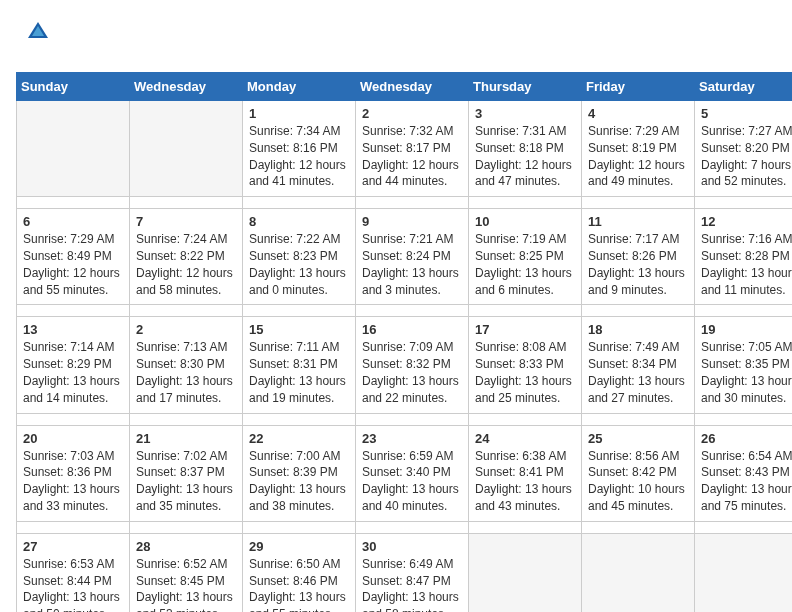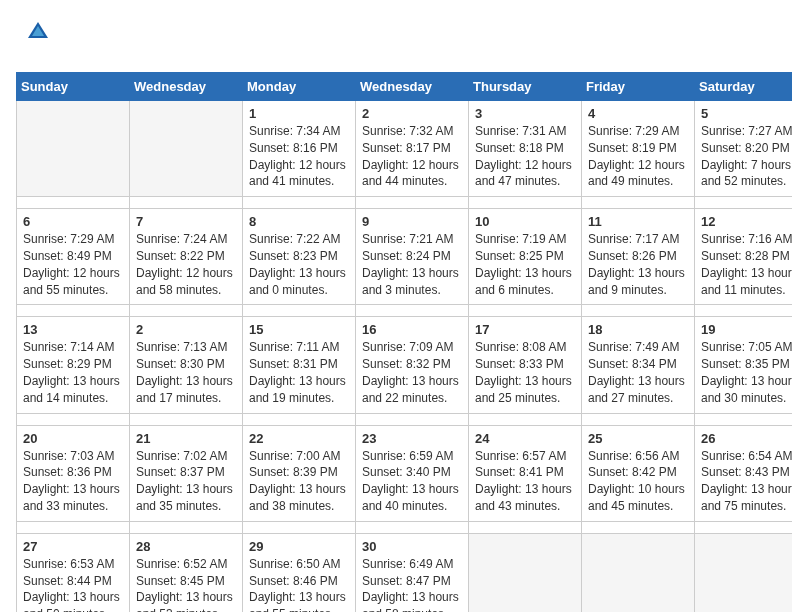--- a/index.html
+++ b/index.html
@@ -350,29 +350,29 @@
         <span class="day-num">23</span>
         <div class="day-info">
           <span>Sunrise: 6:59 AM</span><br>
           <span>Sunset: 3:40 PM</span><br>
           <span>Daylight: 13 hours and 40 minutes.</span>
         </div>
       </td>
         <td>
         <span class="day-num">24</span>
         <div class="day-info">
-          <span>Sunrise: 6:57 AM</span><br>
+          <span>Sunrise: 6:38 AM</span><br>
           <span>Sunset: 8:41 PM</span><br>
           <span>Daylight: 13 hours and 43 minutes.</span>
         </div>
       </td>
         <td>
         <span class="day-num">25</span>
         <div class="day-info">
-          <span>Sunrise: 6:56 AM</span><br>
+          <span>Sunrise: 8:56 AM</span><br>
           <span>Sunset: 8:42 PM</span><br>
           <span>Daylight: 10 hours and 45 minutes.</span>
         </div>
       </td>
         <td>
         <span class="day-num">26</span>
         <div class="day-info">
           <span>Sunrise: 6:54 AM</span><br>
           <span>Sunset: 8:43 PM</span><br>
           <span>Daylight: 13 hours and 75 minutes.</span>

